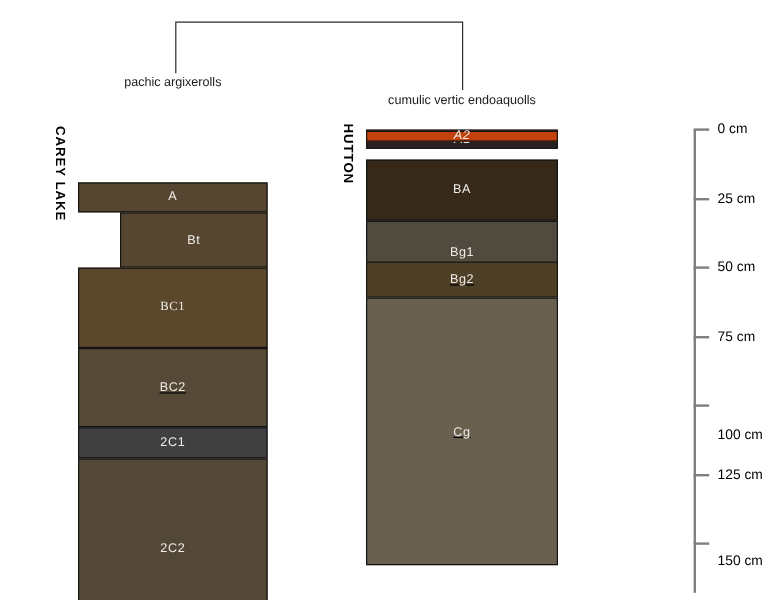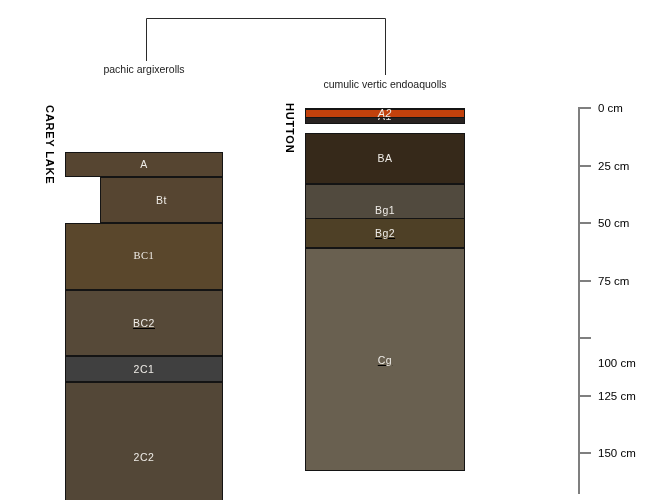--- a/index.html
+++ b/index.html
@@ -117,17 +117,17 @@
         <div class="tick-label" style="top: 165.5px; color: rgb(0, 0, 0);">25 cm</div>
         <div class="tick" style="top: 222px; background: rgb(127, 127, 127);"></div>
         <div class="tick-label" style="top: 223px; color: rgb(0, 0, 0);">50 cm</div>
         <div class="tick" style="top: 279.5px; background: rgb(127, 127, 127);"></div>
         <div class="tick-label" style="top: 280.5px; color: rgb(0, 0, 0);">75 cm</div>
         <div class="tick" style="top: 337px; background: rgb(127, 127, 127);"></div>
         <div class="tick-label" style="top: 338px; color: rgb(0, 0, 0); margin-top: 25px;">100 cm</div>
         <div class="tick" style="top: 394.5px; background: rgb(127, 127, 127);"></div>
         <div class="tick-label" style="top: 395.5px; color: rgb(0, 0, 0);">125 cm</div>
         <div class="tick" style="top: 452px; background: rgb(127, 127, 127);"></div>
-        <div class="tick-label" style="top: 453px; color: rgb(0, 0, 0);">150 cm</div>
+        <div class="tick-label" style="top: 468px; color: rgb(0, 0, 0);">150 cm</div>
       </div>
   </div>
 
 </div>
 
 </body></html>

